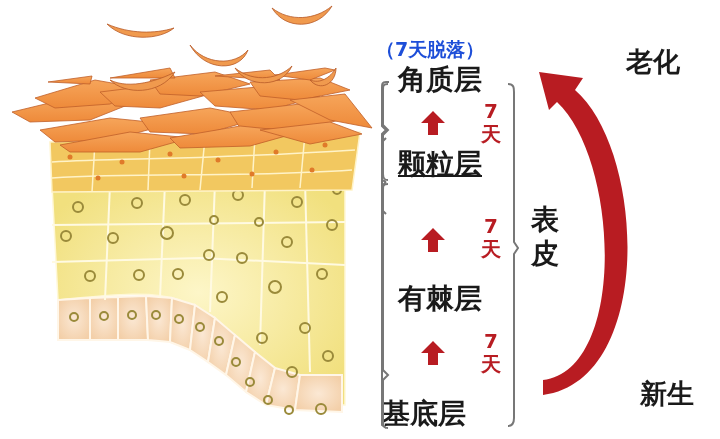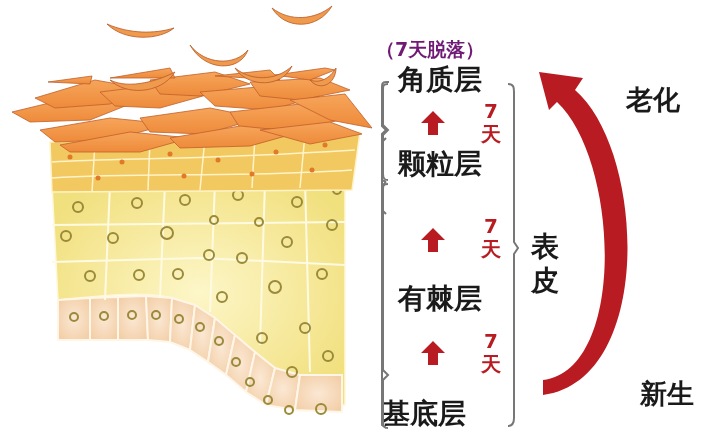--- a/index.html
+++ b/index.html
@@ -5,21 +5,21 @@
     html, body { margin: 0; padding: 0; }
     body {
       width: 720px; height: 439px; background: #ffffff; position: relative; overflow: hidden;
       font-family: "DejaVu Sans", sans-serif;
     }
     .illustration { position: absolute; left: 0; top: 0; width: 380px; height: 439px; }
     .txt { position: absolute; font-weight: bold; white-space: nowrap; line-height: 1; }
     .layer-label { font-size: 28px; color: #1a1a1a; }
     .red { color: #b81c22; }
     .days { font-size: 20px; color: #b81c22; text-align: center; width: 22px; line-height: 23px; white-space: normal; }
-    .shed { font-size: 19px; color: #701a75; }
+    .shed { font-size: 19px; color: #1d4ed8; }
     .big { font-size: 27px; color: #1a1a1a; }
     .epi { font-size: 28px; color: #1a1a1a; width: 30px; line-height: 34px; white-space: normal; text-align: center; }
     .up-arrow { position: absolute; width: 26px; height: 26px; }
     .bracket { position: absolute; }
   </style>
 </head>
 <body>
 
 <svg class="illustration" viewBox="0 0 380 439" xmlns="http://www.w3.org/2000/svg">
   <defs>
@@ -156,21 +156,21 @@
     <path d="M272 8 C290 22 315 20 332 6 C318 30 285 30 272 8 Z"></path>
     <path d="M235 68 C255 84 280 78 292 66 C282 88 248 88 235 68 Z"></path>
     <path d="M110 80 C130 90 160 80 175 72 C160 95 125 95 110 80 Z"></path>
     <path d="M310 80 C320 84 330 78 336 68 C336 84 320 92 310 80 Z"></path>
   </g>
 </svg>
 
 <div class="txt shed" style="left:376px; top:40px;">（7天脱落）</div>
 
 <div class="txt layer-label" style="left:398px; top:66px;">角质层</div>
-<div class="txt layer-label" style="left:398px; top:150px;">颗粒层</div>
+<div class="txt layer-label" style="left:398px; top:150px;text-decoration:underline;">颗粒层</div>
 <div class="txt layer-label" style="left:398px; top:285px;font-family:Liberation Serif, serif;">有棘层</div>
 <div class="txt layer-label" style="left:382px; top:400px;">基底层</div>
 
 <svg class="up-arrow" style="left:420px; top:110px;" viewBox="0 0 26 26">
     <path d="M13 1 L25 13 L18 13 L18 25 L8 25 L8 13 L1 13 Z" fill="#b81c22"></path>
   </svg>
 <svg class="up-arrow" style="left:420px; top:227px;" viewBox="0 0 26 26">
     <path d="M13 1 L25 13 L18 13 L18 25 L8 25 L8 13 L1 13 Z" fill="#b81c22"></path>
   </svg>
 <svg class="up-arrow" style="left:420px; top:340px;" viewBox="0 0 26 26">
@@ -200,20 +200,20 @@
   </g>
   <g fill="none" stroke="#777" stroke-width="2">
     <path d="M8 4 C3 4 3 6 3 10 L3 45 L8 50 L3 55 L3 94 C3 100 6 100 8 100"></path>
     <path d="M8 104 C3 104 3 106 3 110 L3 290 L8 295 L3 300 L3 342 C3 348 6 348 8 348"></path>
   </g>
 </svg>
 <svg class="bracket" style="left:506px; top:82px;" width="14" height="350" viewBox="0 0 14 350">
   <path d="M2 2 C8 2 8 6 8 10 L8 160 L12 166 L8 172 L8 336 C8 342 5 344 2 344" fill="none" stroke="#777" stroke-width="2"></path>
 </svg>
 
-<div class="txt epi" style="left:530px; top:203px;margin-top:27px;">表皮</div>
+<div class="txt epi" style="left:530px; top:203px;">表皮</div>
 
 <svg style="position:absolute; left:535px; top:50px;" width="110" height="370" viewBox="0 0 110 370">
   <path d="M8 345 C120 330 110 100 40 40 L48 28 L4 22 L14 60 L22 52 C84 110 92 320 8 330 Z" fill="#b81c22"></path>
 </svg>
 
-<div class="txt big" style="left:626px; top:48px;margin-top:38px;">老化</div>
+<div class="txt big" style="left:626px; top:48px;">老化</div>
 <div class="txt big red" style="left:640px; top:380px;">新生</div>
 
 </body></html>

